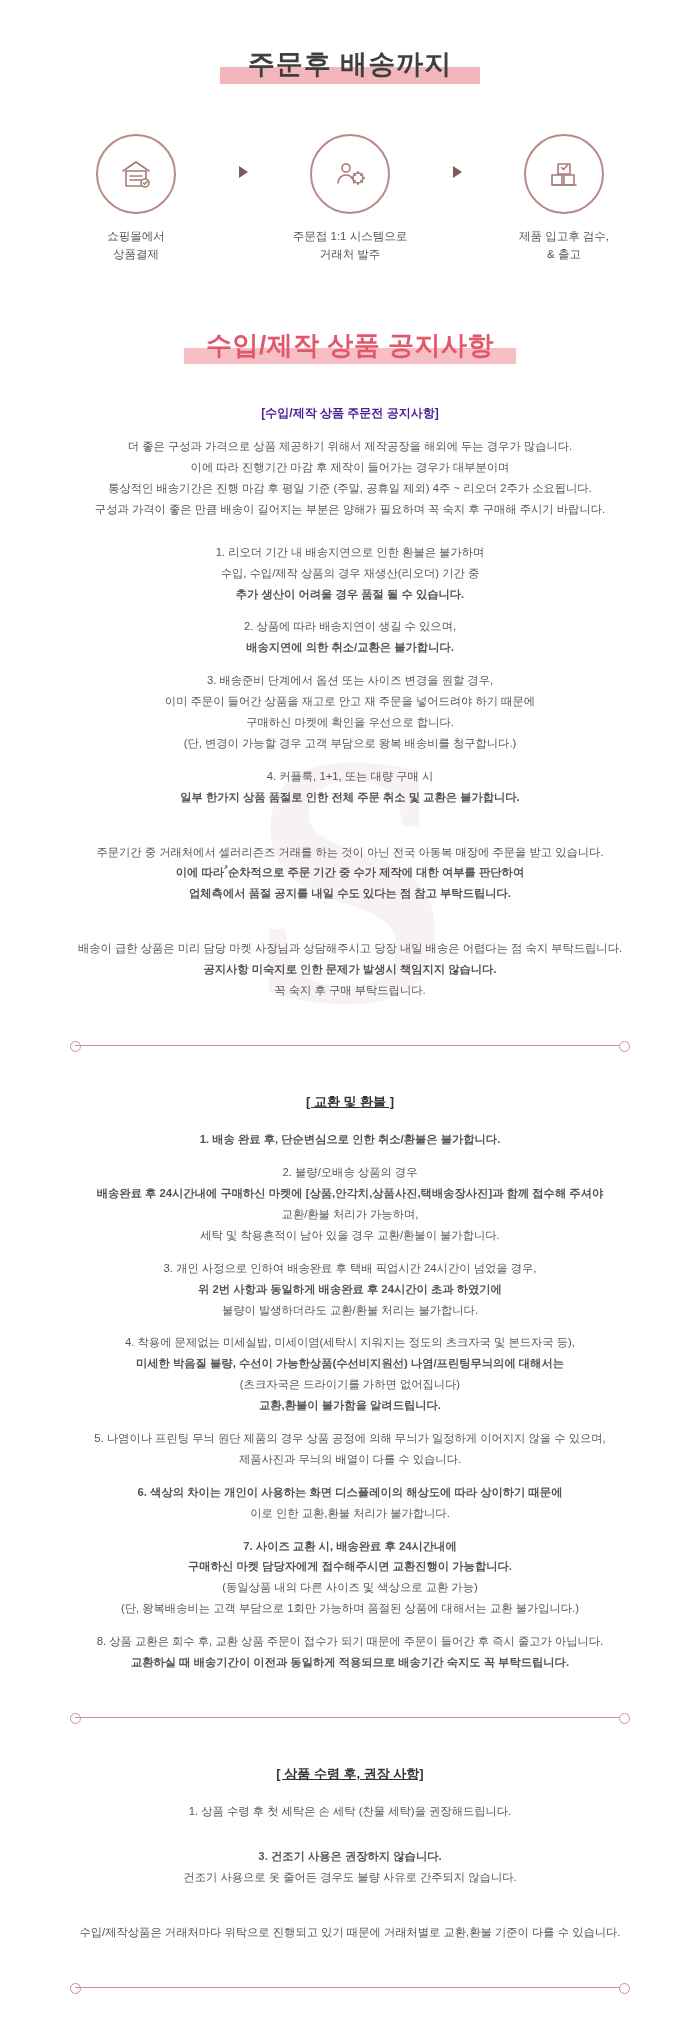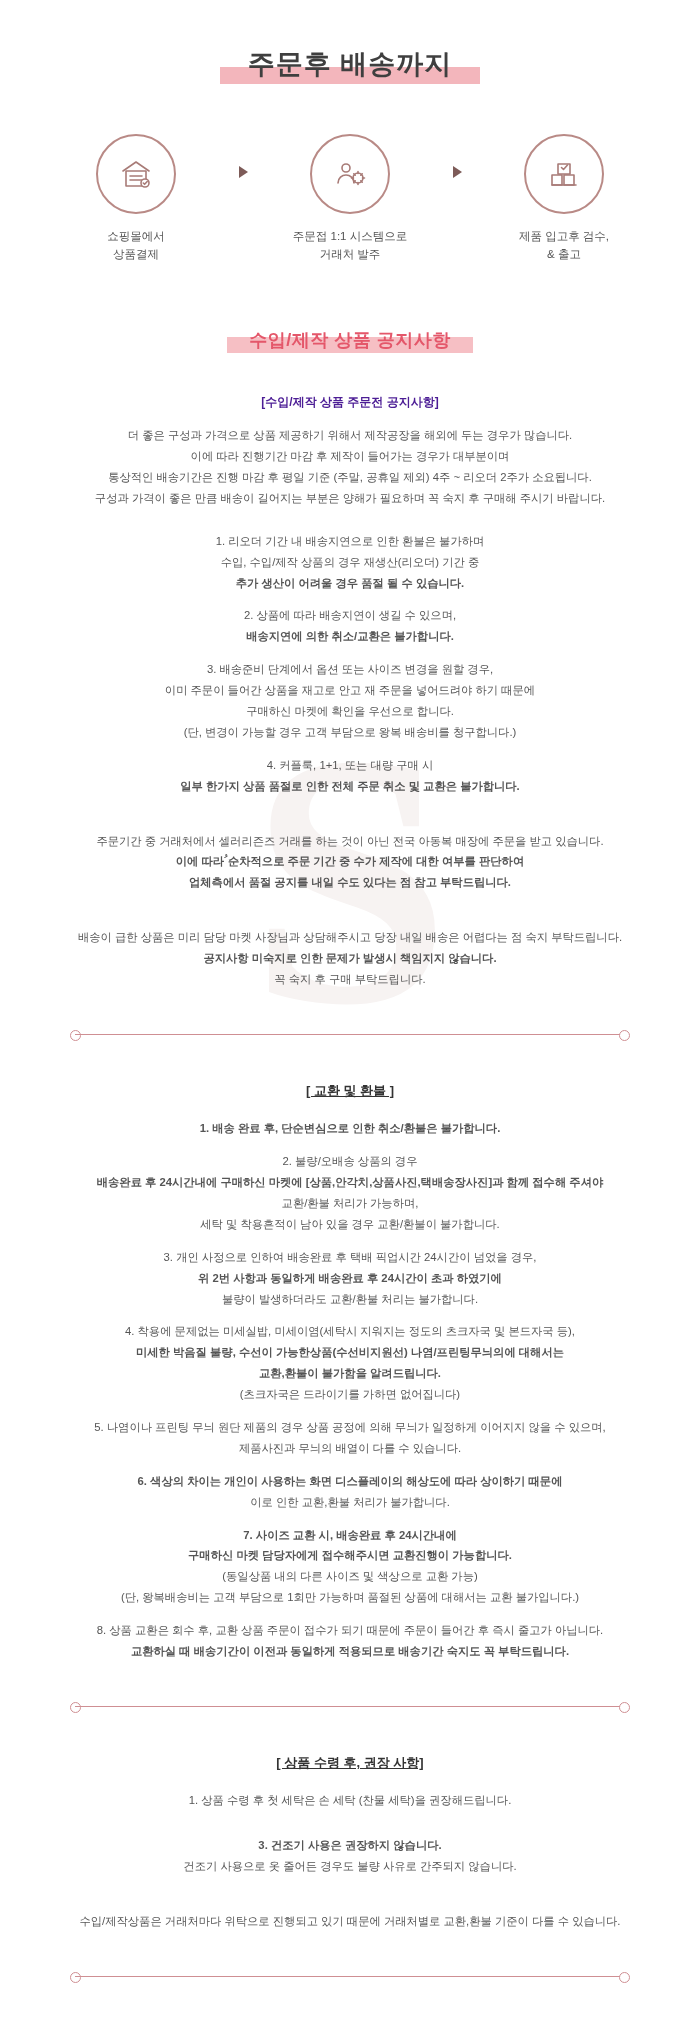--- a/index.html
+++ b/index.html
@@ -122,21 +122,21 @@
     position: absolute;
     left: 0; right: 0;
     bottom: 5px;
     height: 16px;
     background: #f6bfc4;
     z-index: 0;
   }
   .title .txt {
     position: relative;
     z-index: 1;
-    font-size: 18px;
+    font-size: 26px;
     font-weight: bold;
     color: #e4576a;
     letter-spacing: 0.5px;
   }
 
   
   .section { margin-top: 34px; }
   .ctr { text-align: center; }
   p.line {
     margin: 0;
@@ -351,22 +351,22 @@
       <div>
         <p class="line red">3. 개인 사정으로 인하여 배송완료 후 택배 픽업시간 24시간이 넘었을 경우,</p>
         <p class="line redb">위 2번 사항과 동일하게 배송완료 후 24시간이 초과 하였기에</p>
         <p class="line red">불량이 발생하더라도 교환/환불 처리는 불가합니다.</p>
       </div>
       <div class="gap-s"></div>
 
       <div>
         <p class="line red">4. 착용에 문제없는 미세실밥, 미세이염(세탁시 지워지는 정도의 츠크자국 및 본드자국 등),</p>
         <p class="line redb">미세한 박음질 불량, 수선이 가능한상품(수선비지원선) 나염/프린팅무늬의에 대해서는</p>
+        <p class="line red">(츠크자국은 드라이기를 가하면 없어집니다)</p>
         <p class="line redb">교환,환불이 불가함을 알려드립니다.</p>
-        <p class="line red">(츠크자국은 드라이기를 가하면 없어집니다)</p>
       </div>
       <div class="gap-s"></div>
 
       <div>
         <p class="line red">5. 나염이나 프린팅 무늬 원단 제품의 경우 상품 공정에 의해 무늬가 일정하게 이어지지 않을 수 있으며,</p>
         <p class="line red">제품사진과 무늬의 배열이 다를 수 있습니다.</p>
       </div>
       <div class="gap-s"></div>
 
       <div>

